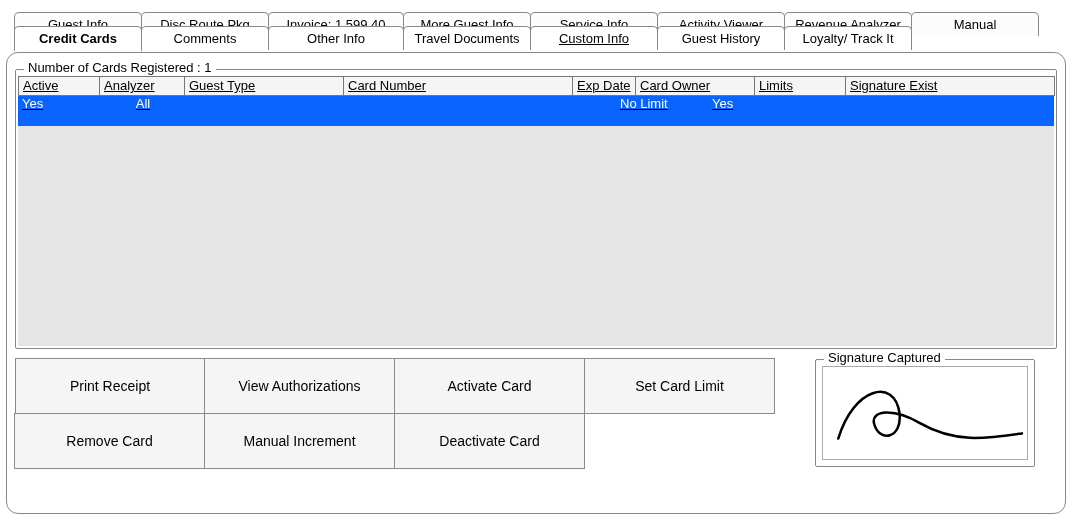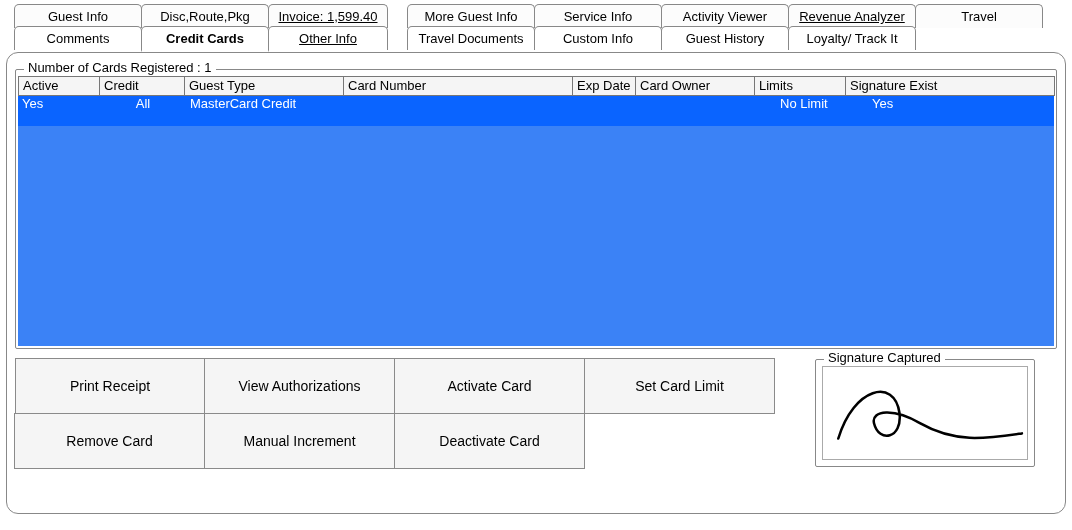--- a/index.html
+++ b/index.html
@@ -14,21 +14,21 @@
     }
     .tab-rows {
       position: relative;
     }
     .tab-row {
       display: flex;
       height: 26px;
       padding-left: 14px;
     }
     .tab-row-top {
-      padding-top: 4px;
+      padding-top: 12px;
     }
     .tab {
       border: 1px solid #888;
       border-bottom: none;
       border-radius: 5px 5px 0 0;
       background: #fcfcfc;
       display: flex;
       align-items: center;
       justify-content: center;
       text-align: center;
@@ -51,23 +51,23 @@
     .tab.active {
       font-weight: bold;
       z-index: 6 !important;
       border-bottom: 2px solid #fff;
       height: 26px;
       margin-bottom: -2px;
     }
     
     .w1 { width: 128px; }
     .w2 { width: 128px; }
-    .w3 { width: 120px; text-decoration: underline; }
-    .w4 { width: 128px; margin-left: 20px; }
-    .w5 { width: 128px; }
+    .w3 { width: 136px; }
+    .w4 { width: 128px; }
+    .w5 { width: 128px; text-decoration: underline; }
     .w6 { width: 128px; }
     .w7 { width: 128px; }
     .w8 { width: 128px; }
 
     .main-panel {
       border: 1px solid #888;
       border-radius: 12px;
       margin: 0 6px 6px 6px;
       height: 462px;
       position: relative;
@@ -87,21 +87,22 @@
       position: absolute;
       top: -10px;
       left: 8px;
       background: #fff;
       padding: 0 4px;
       font-size: 13px;
     }
     .grid {
       width: 100%;
       height: 270px;
-      background: #3b82f6;
+      background: #e5e5e5;
+      text-decoration: underline;
     }
     .grid-header {
       display: flex;
       height: 20px;
     }
     .gh-cell {
       border: 1px solid #777;
       background: #f5f5f5;
       font-size: 13px;
       padding: 1px 4px 0 4px;
@@ -184,51 +185,50 @@
 
 <div class="tab-rows">
   <div class="tab-row tab-row-top">
     <div class="tab w1">Guest Info</div>
     <div class="tab w2">Disc,Route,Pkg</div>
     <div class="tab w3">Invoice: 1,599.40</div>
     <div class="tab w4">More Guest Info</div>
     <div class="tab w5">Service Info</div>
     <div class="tab w6">Activity Viewer</div>
     <div class="tab w7" style="line-height:1.0;text-decoration:underline;">Revenue Analyzer</div>
-    <div class="tab w8">Travel</div>
+    <div class="tab w8">Manual</div>
   </div>
   <div class="tab-row tab-row-bottom">
+    <div class="tab w1 active">Credit Cards</div>
     <div class="tab w2">Comments</div>
-    <div class="tab w1 active">Credit Cards</div>
     <div class="tab w3">Other Info</div>
     <div class="tab w4">Travel Documents</div>
     <div class="tab w5">Custom Info</div>
     <div class="tab w6">Guest History</div>
     <div class="tab w7">Loyalty/ Track It</div>
   </div>
 </div>
 
 <div class="main-panel">
   <div class="fieldset">
     <div class="fieldset-legend">Number of Cards Registered : 1</div>
     <div class="grid">
       <div class="grid-header">
         <div class="gh-cell" style="width:82px">Active</div>
-        <div class="gh-cell" style="width:86px">Credit</div>
+        <div class="gh-cell" style="width:86px">Analyzer</div>
         <div class="gh-cell" style="width:160px">Guest Type</div>
         <div class="gh-cell" style="width:230px">Card Number</div>
         <div class="gh-cell" style="width:64px">Exp Date</div>
         <div class="gh-cell" style="width:120px">Card Owner</div>
         <div class="gh-cell" style="width:92px">Limits</div>
         <div class="gh-cell" style="flex:1">Signature Exist</div>
       </div>
       <div class="gridrow">
         <div class="gr-cell" style="width:82px">Yes</div>
         <div class="gr-cell gr-center" style="width:86px">All</div>
-        <div class="gr-cell" style="width:160px">MasterCard Credit</div>
         <div class="gr-cell" style="width:230px"></div>
         <div class="gr-cell" style="width:80px"></div>
         <div class="gr-cell" style="width:120px"></div>
         <div class="gr-cell" style="width:92px">No Limit</div>
         <div class="gr-cell" style="flex:1">Yes</div>
       </div>
     </div>
   </div>
 
   <div class="buttons-area">

